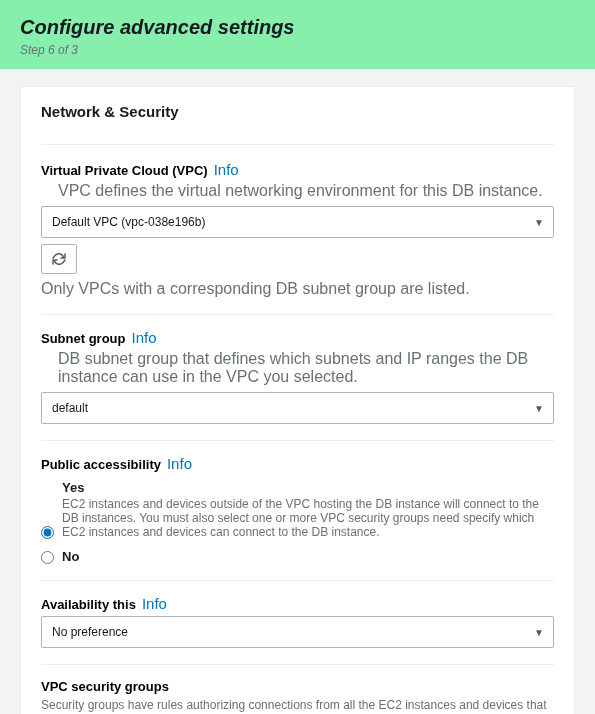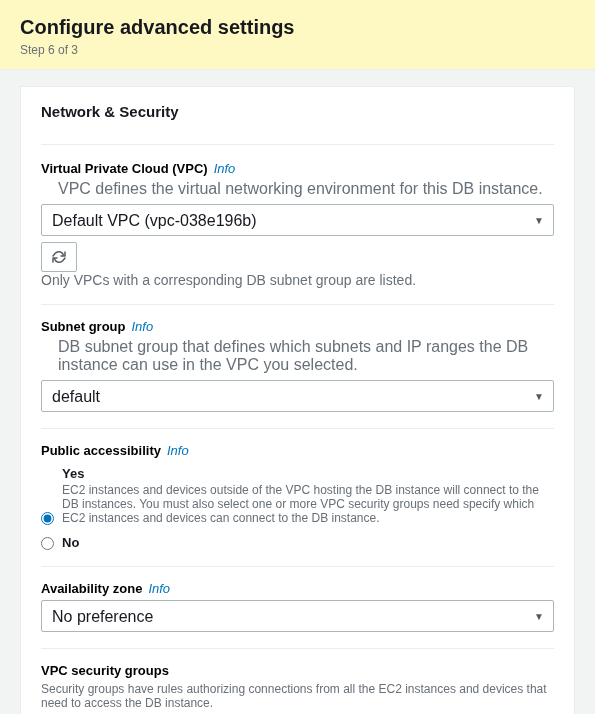--- a/index.html
+++ b/index.html
@@ -5,23 +5,24 @@
     * { box-sizing: border-box; margin: 0; padding: 0; }
     body {
       font-family: "Amazon Ember", "Helvetica Neue", Arial, sans-serif;
       font-size: 13px;
       background: #f2f3f3;
       color: #16191f;
       width: 595px;
       min-height: 714px;
     }
     .page-header {
-      background: #fef9c3;
+      background: #86efac;
       padding: 16px 20px 12px 20px;
       border-bottom: 1px solid #eaeded;
+      font-style: italic;
     }
     .page-title {
       font-size: 20px;
       font-weight: 700;
       color: #16191f;
       margin-bottom: 4px;
     }
     .step-indicator {
       font-size: 12px;
       color: #687078;
@@ -49,44 +50,43 @@
     .field-label {
       font-size: 13px;
       font-weight: 700;
       color: #000000;
       margin-bottom: 2px;
       display: inline;
     }
     .info-link {
       color: #0073bb;
       text-decoration: none;
-      font-size: 13px;
+      font-size: 15px;
       font-weight: 400;
       margin-left: 6px;
       cursor: pointer;
-      font-style: italic;
     }
     .field-description {
       font-size: 16px;
       color: #687078;
       margin-bottom: 6px;
       margin-top: 2px;
       margin-left: 17px;
     }
     .select-wrapper {
       position: relative;
       width: 100%;
     }
     .select-control {
       width: 100%;
       padding: 6px 44px 6px 10px;
       border: 1px solid #aab7b8;
       border-radius: 2px;
       background: #fff;
-      font-size: 16px;
+      font-size: 12px;
       color: #16191f;
       appearance: none;
       -webkit-appearance: none;
       cursor: pointer;
       height: 32px;
     }
     .select-arrow {
       position: absolute;
       right: 10px;
       top: 50%;
@@ -104,22 +104,23 @@
       font-size: 13px;
       color: #16191f;
       display: inline-flex;
       align-items: center;
       justify-content: center;
       width: 36px;
       height: 30px;
       margin-top: 6px;
     }
     .small-note {
-      font-size: 14px;
-      color: #687078;
+      font-size: 16px;
+      color: #687078;
+      margin-top: 6px;
     }
     .label-row {
       display: flex;
       align-items: baseline;
       margin-bottom: 2px;
     }
     .radio-group {
       margin-top: 6px;
     }
     .radio-option {
@@ -228,21 +229,21 @@
             <label class="radio-label" for="pa_no">No</label>
           </div>
         </div>
       </div>
     </div>
 
     <hr class="divider">
 
     <div class="field-group">
       <div class="label-row">
-        <span class="field-label">Availability zone</span>
+        <span class="field-label">Availability this</span>
         <a class="info-link">Info</a>
       </div>
       <div class="select-wrapper">
         <select class="select-control" style="color: rgb(22, 25, 31);">
           <option>No preference</option>
         </select>
         <span class="select-arrow">▼</span>
       </div>
     </div>
 

